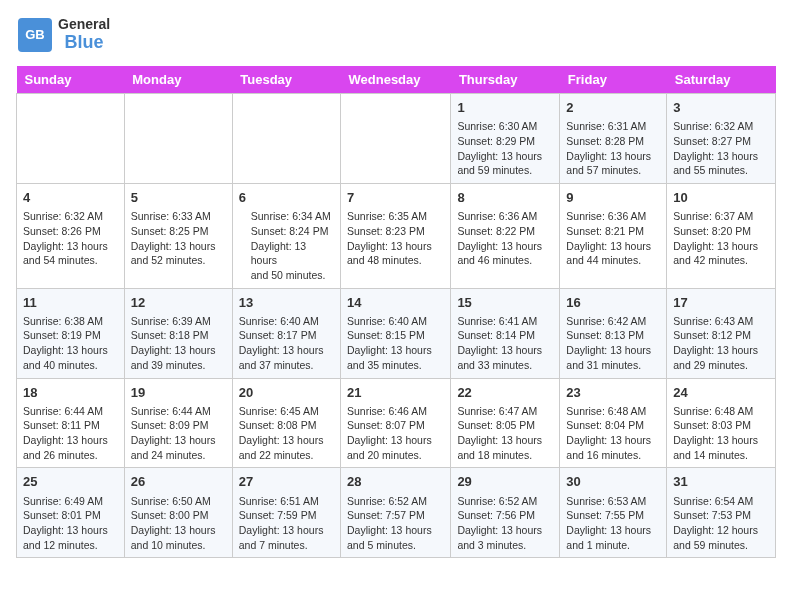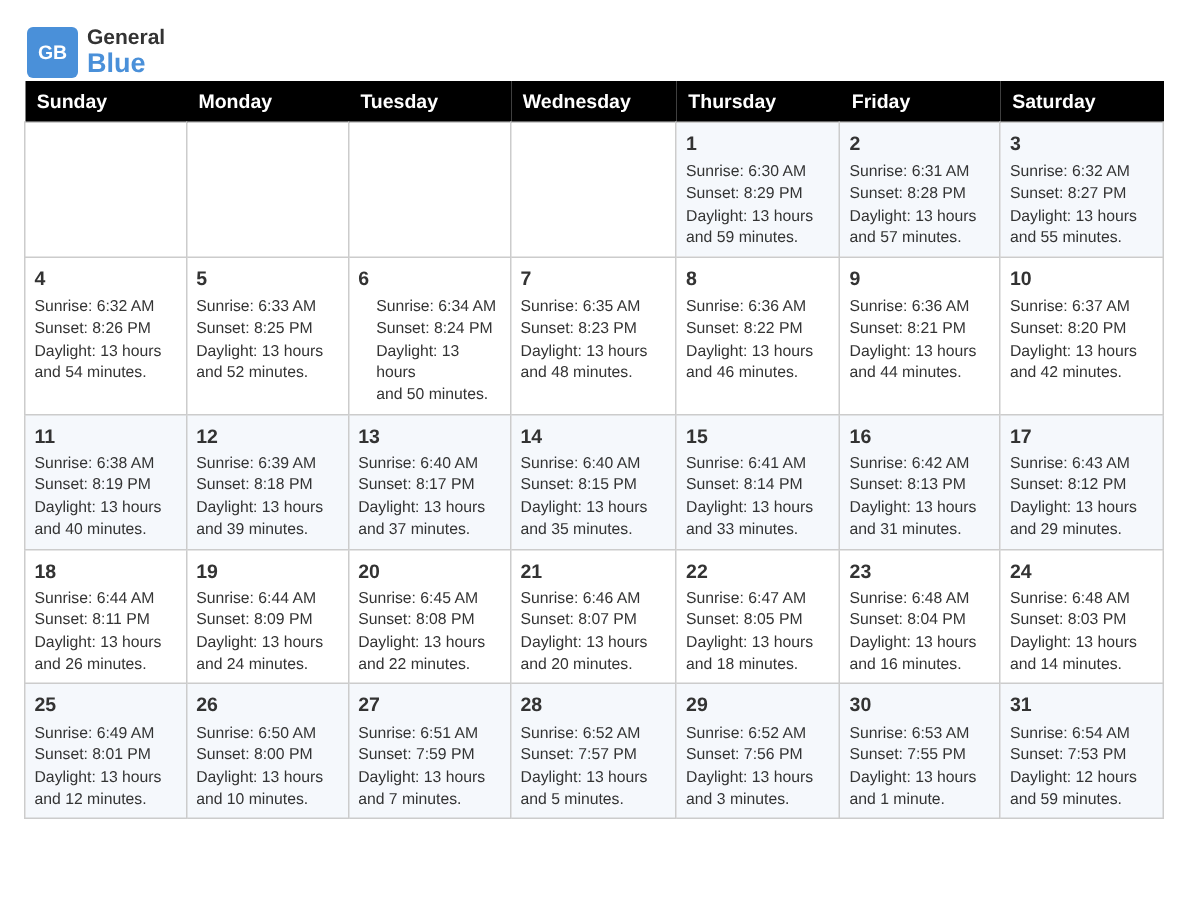--- a/index.html
+++ b/index.html
@@ -7,20 +7,22 @@
       font-family: Arial, sans-serif;
       background: #fff;
       width: 792px;
       min-height: 612px;
       padding: 16px;
     }
     .header {
       display: flex;
       align-items: flex-start;
       justify-content: space-between;
+      margin-bottom: 12px;
+      text-align: center;
     }
     .logo {
       display: flex;
       flex-direction: column;
       align-items: flex-start;
     }
     .title-block {
       text-align: right;
     }
     .title-block h1 {
@@ -33,21 +35,21 @@
       font-size: 16px;
       color: #444;
       font-weight: normal;
     }
     table {
       width: 100%;
       border-collapse: collapse;
       font-size: 11px;
     }
     thead tr th {
-      background: #000000;
+      background: #d946ef;
       color: #fff;
       text-align: left;
       padding: 6px 8px;
       font-size: 13px;
       font-weight: bold;
     }
     tbody tr td {
       border: 1px solid #ccc;
       vertical-align: top;
       padding: 5px 6px;

